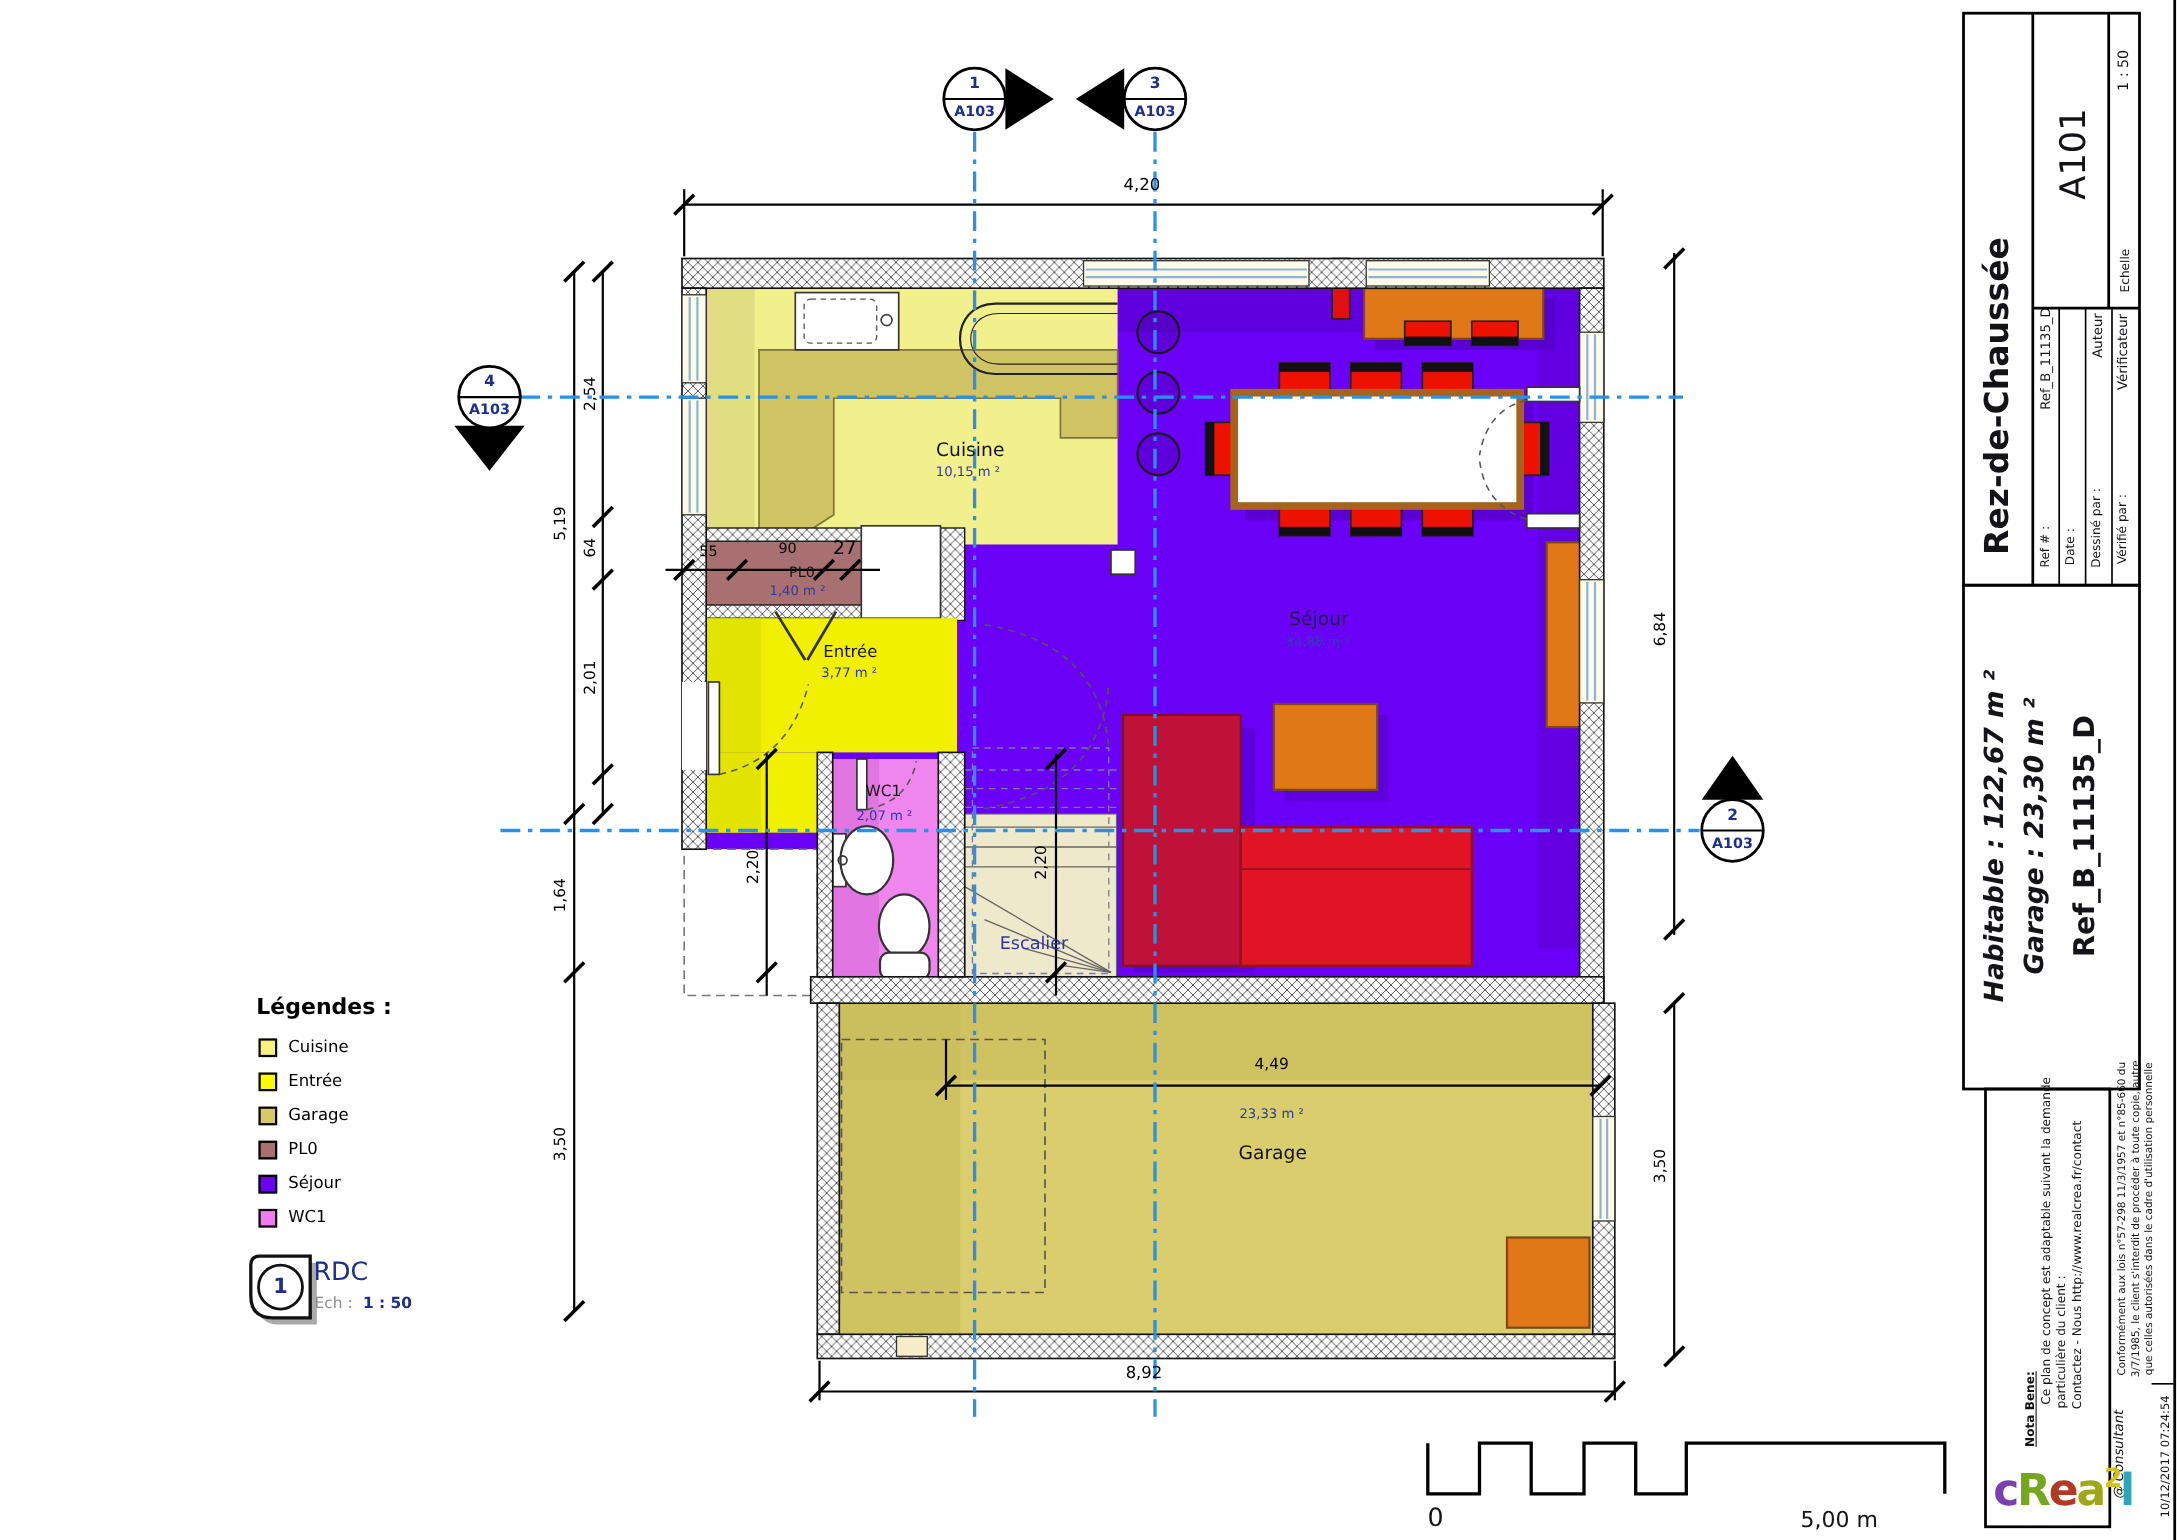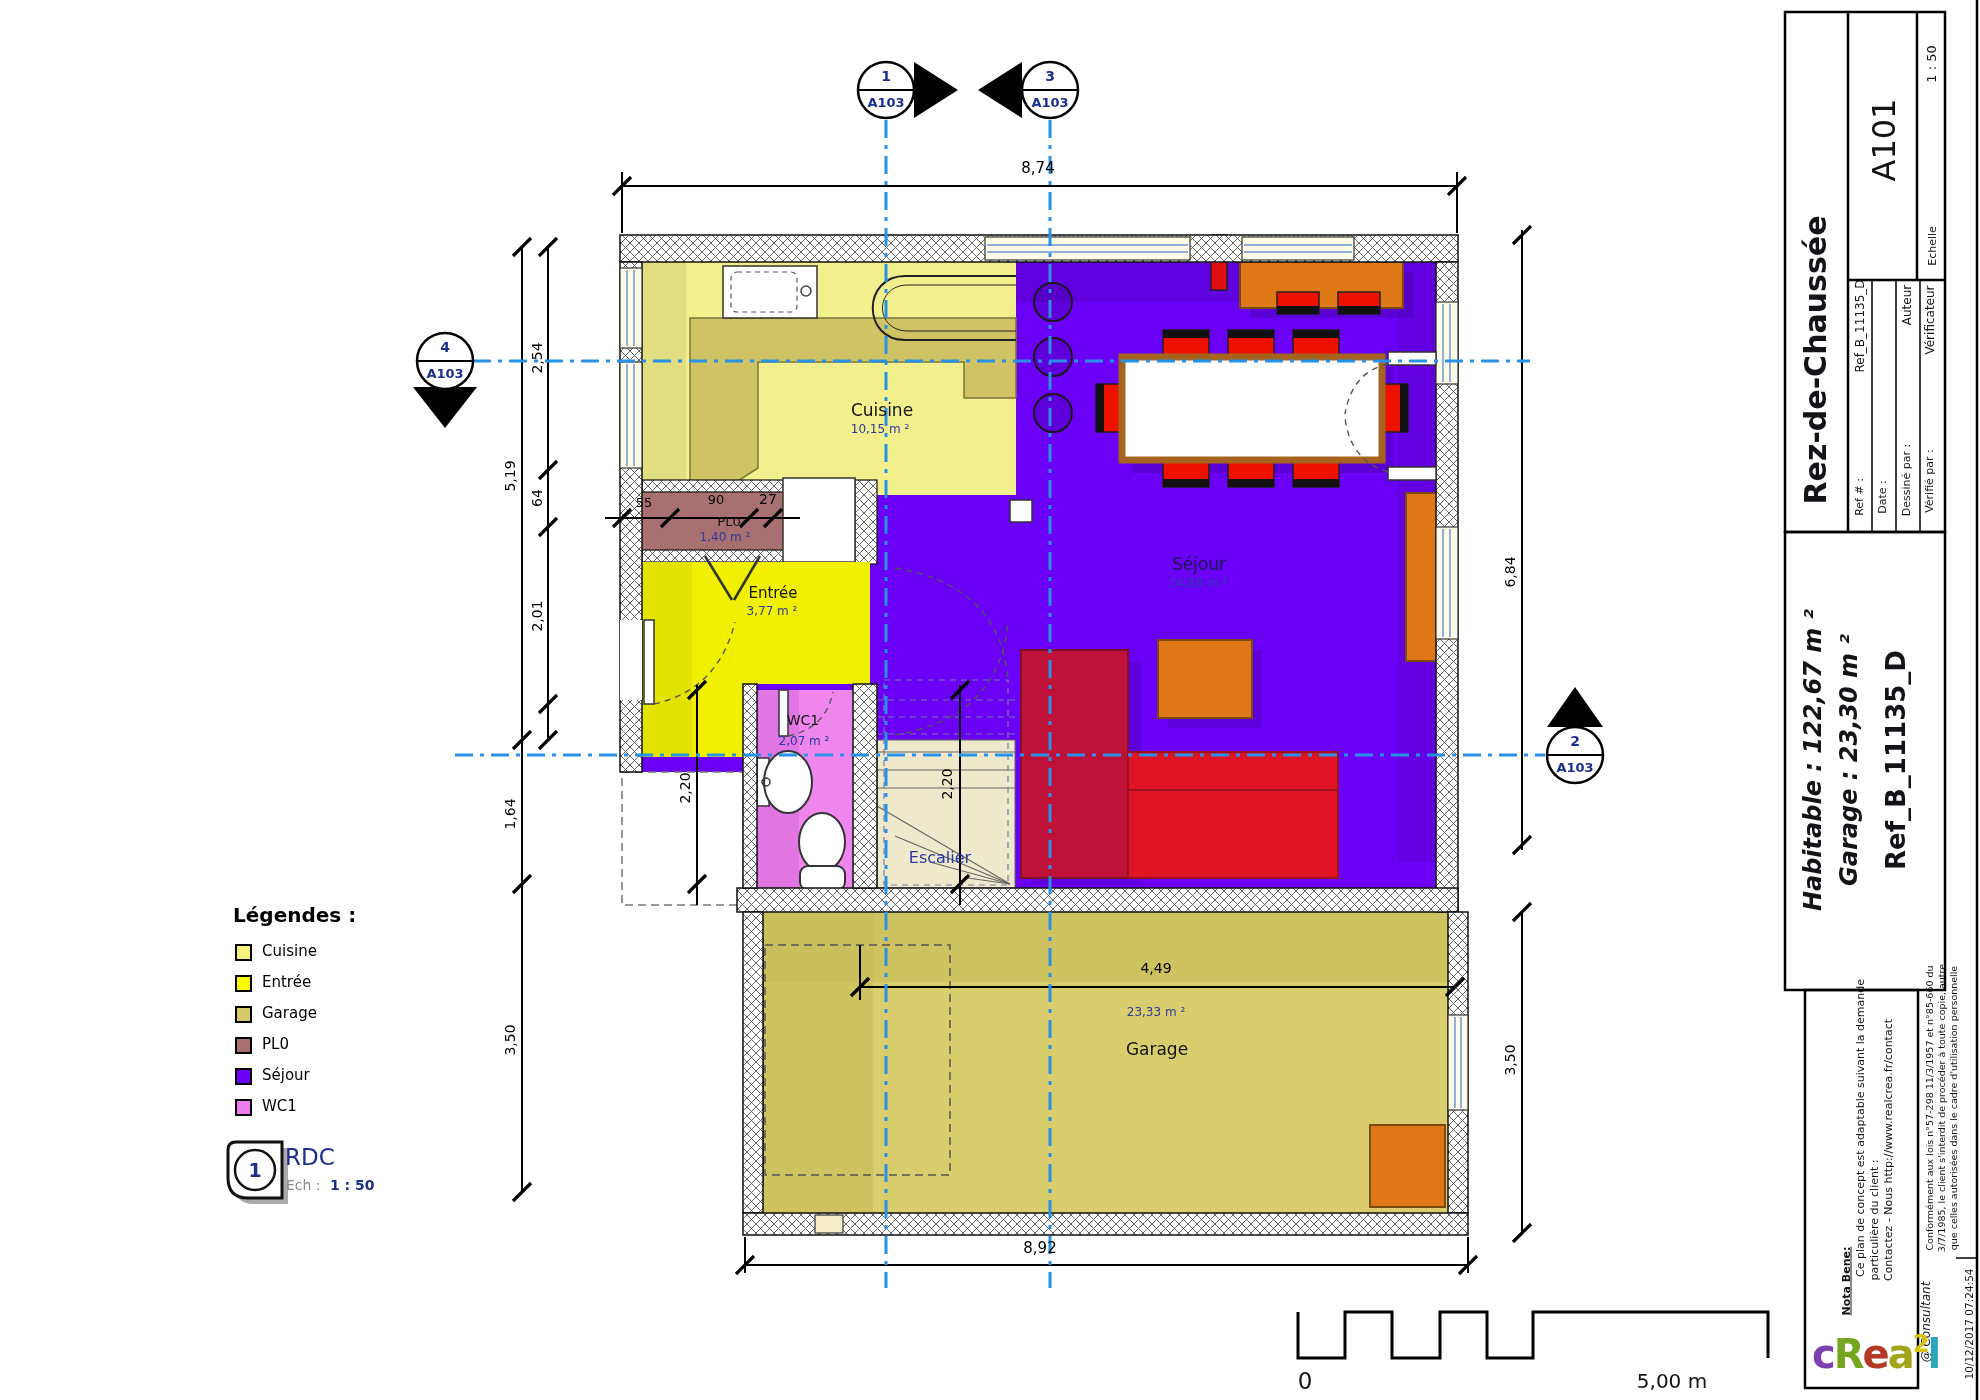--- a/index.html
+++ b/index.html
@@ -313,26 +313,26 @@
     <line x1="1872" y1="280" x2="1872" y2="532" stroke-width="1.5"></line>
     <line x1="1896" y1="280" x2="1896" y2="532" stroke-width="1.5"></line>
     <line x1="1920" y1="280" x2="1920" y2="532" stroke-width="1.5"></line>
     <rect x="1785" y="532" width="160" height="458"></rect>
     <rect x="1805" y="990" width="113" height="398"></rect>
     <line x1="1977" y1="0" x2="1977" y2="1400"></line>
     <line x1="1956" y1="1258" x2="1976" y2="1258" stroke-width="1.5"></line>
   </g>
 </svg>
 
-<div class="lbl dim" style="left:1038px;top:168px;font-size:15px">8,74</div>
+<div class="lbl dim" style="left:1038px;top:168px;font-size:15px">4,20</div>
 <div class="lbl dim" style="left:1040px;top:1248px;font-size:15px">8,92</div>
 <div class="lbl dim" style="left:1156px;top:968px;font-size:14px">4,49</div>
 <div class="lbl dim" style="left:644px;top:502px;font-size:13px">55</div>
 <div class="lbl dim" style="left:716px;top:499px;font-size:13px">90</div>
-<div class="lbl dim" style="left:768px;top:499px;font-size:14px">27</div>
+<div class="lbl dim" style="left:768px;top:499px;font-size:17px">27</div>
 <div class="rot dim" style="left:1510px;top:572px;font-size:14px">6,84</div>
 <div class="rot dim" style="left:1510px;top:1060px;font-size:14px">3,50</div>
 <div class="rot dim" style="left:510px;top:476px;font-size:14px">5,19</div>
 <div class="rot dim" style="left:510px;top:814px;font-size:14px">1,64</div>
 <div class="rot dim" style="left:510px;top:1040px;font-size:14px">3,50</div>
 <div class="rot dim" style="left:537px;top:358px;font-size:14px">2,54</div>
 <div class="rot dim" style="left:537px;top:498px;font-size:14px">64</div>
 <div class="rot dim" style="left:537px;top:616px;font-size:14px">2,01</div>
 <div class="rot dim" style="left:685px;top:788px;font-size:14px">2,20</div>
 <div class="rot dim" style="left:947px;top:784px;font-size:14px">2,20</div>

